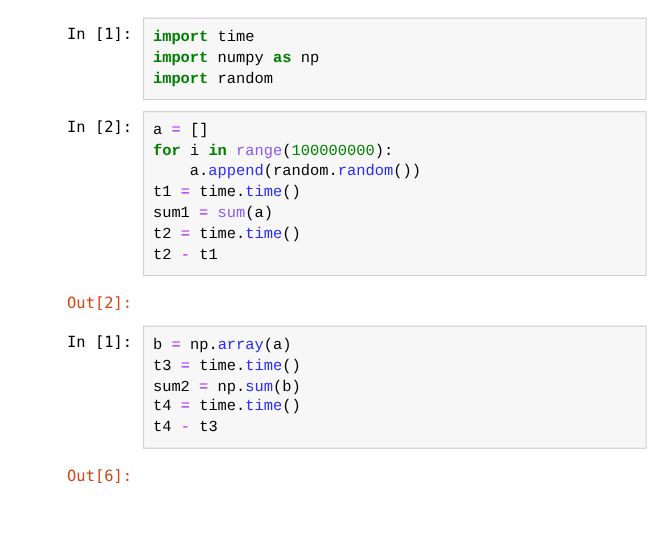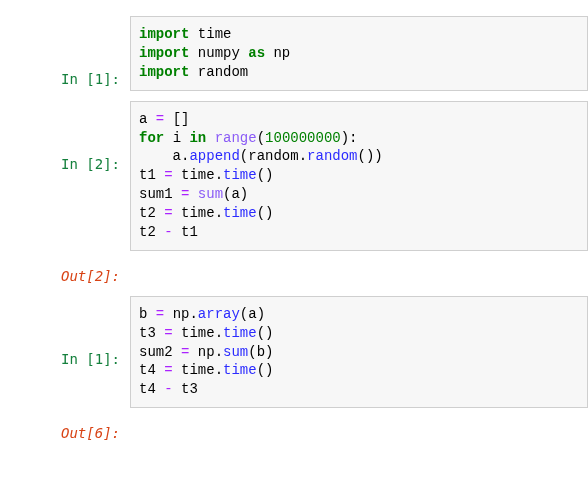--- a/index.html
+++ b/index.html
@@ -20,22 +20,22 @@
   }
   .prompt {
     width: 110px;
     min-width: 110px;
     text-align: right;
     padding-right: 10px;
     padding-top: 6px;
     font-family: Menlo, Monaco, Consolas, monospace;
     white-space: nowrap;
   }
-  .prompt-in { color: #15803d; margin-top: 48px; }
-  .prompt-out { color: #D84315; font-style: italic; }
+  .prompt-in { color: #000000; }
+  .prompt-out { color: #D84315; }
   .code-box {
     flex: 1;
     background: #f7f7f7;
     border: 1px solid #cfcfcf;
     padding: 8px 8px;
     min-width: 0;
     overflow: hidden;
   }
   .output-box {
     flex: 1;

